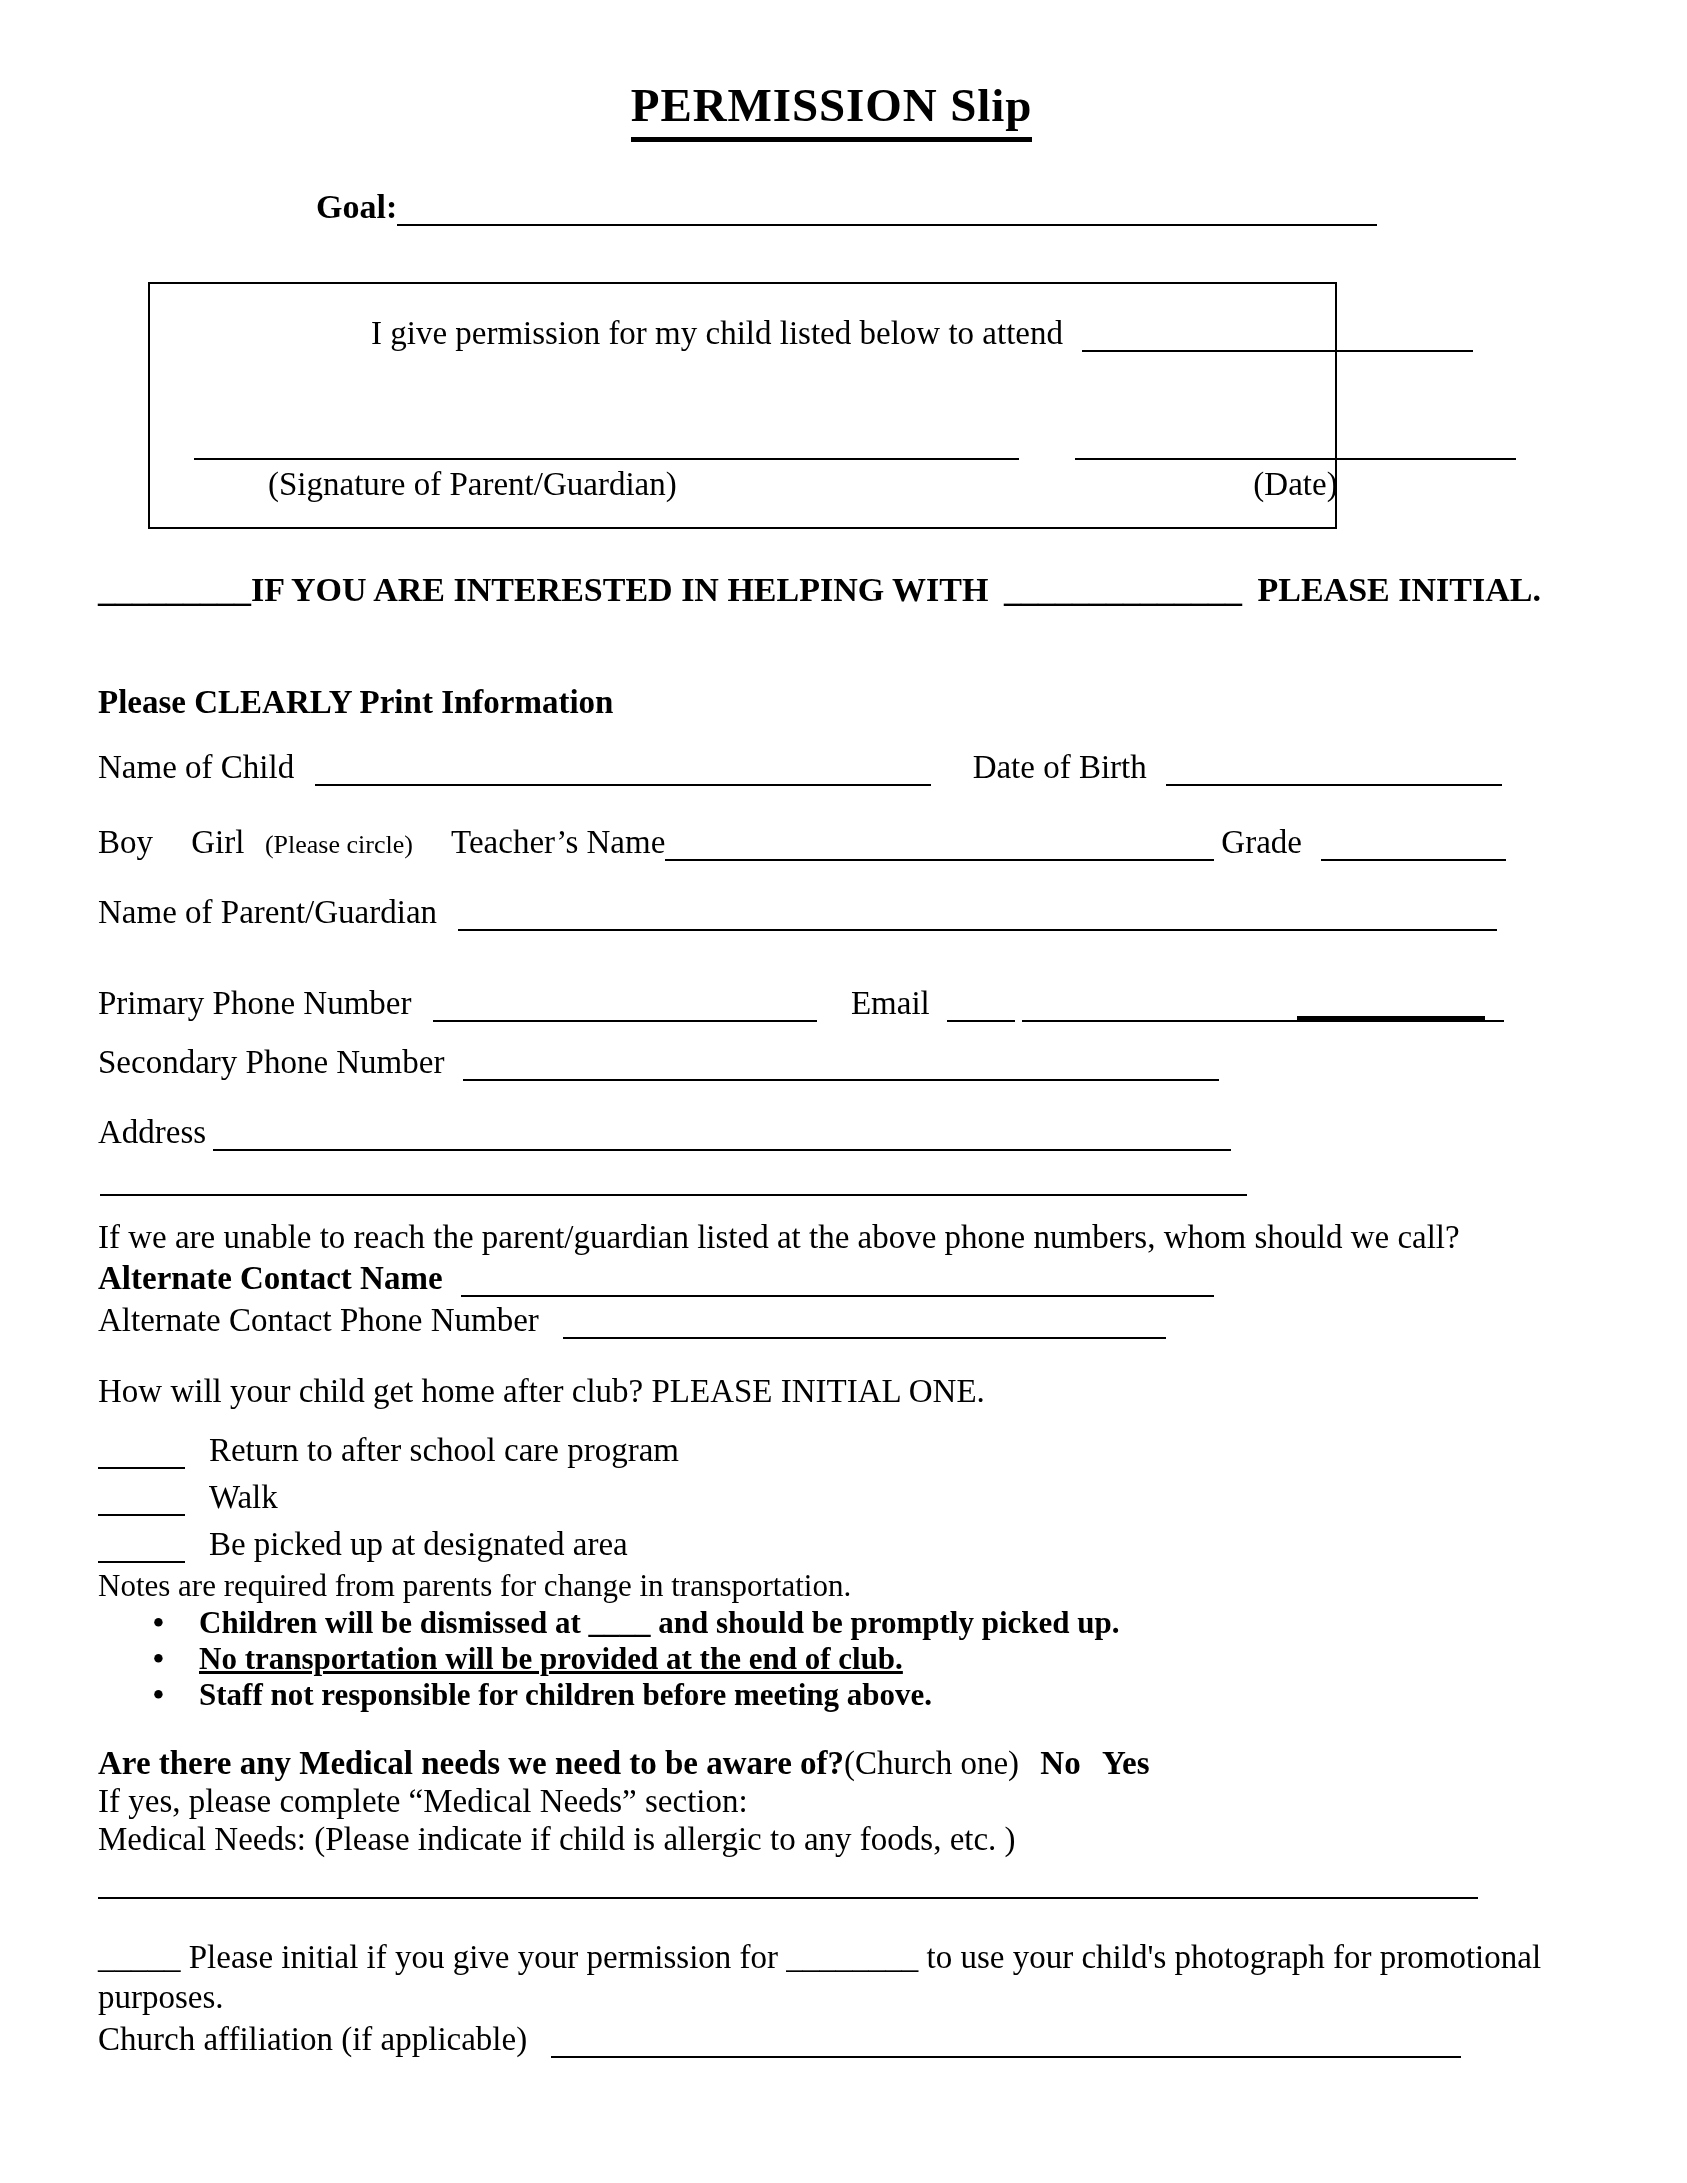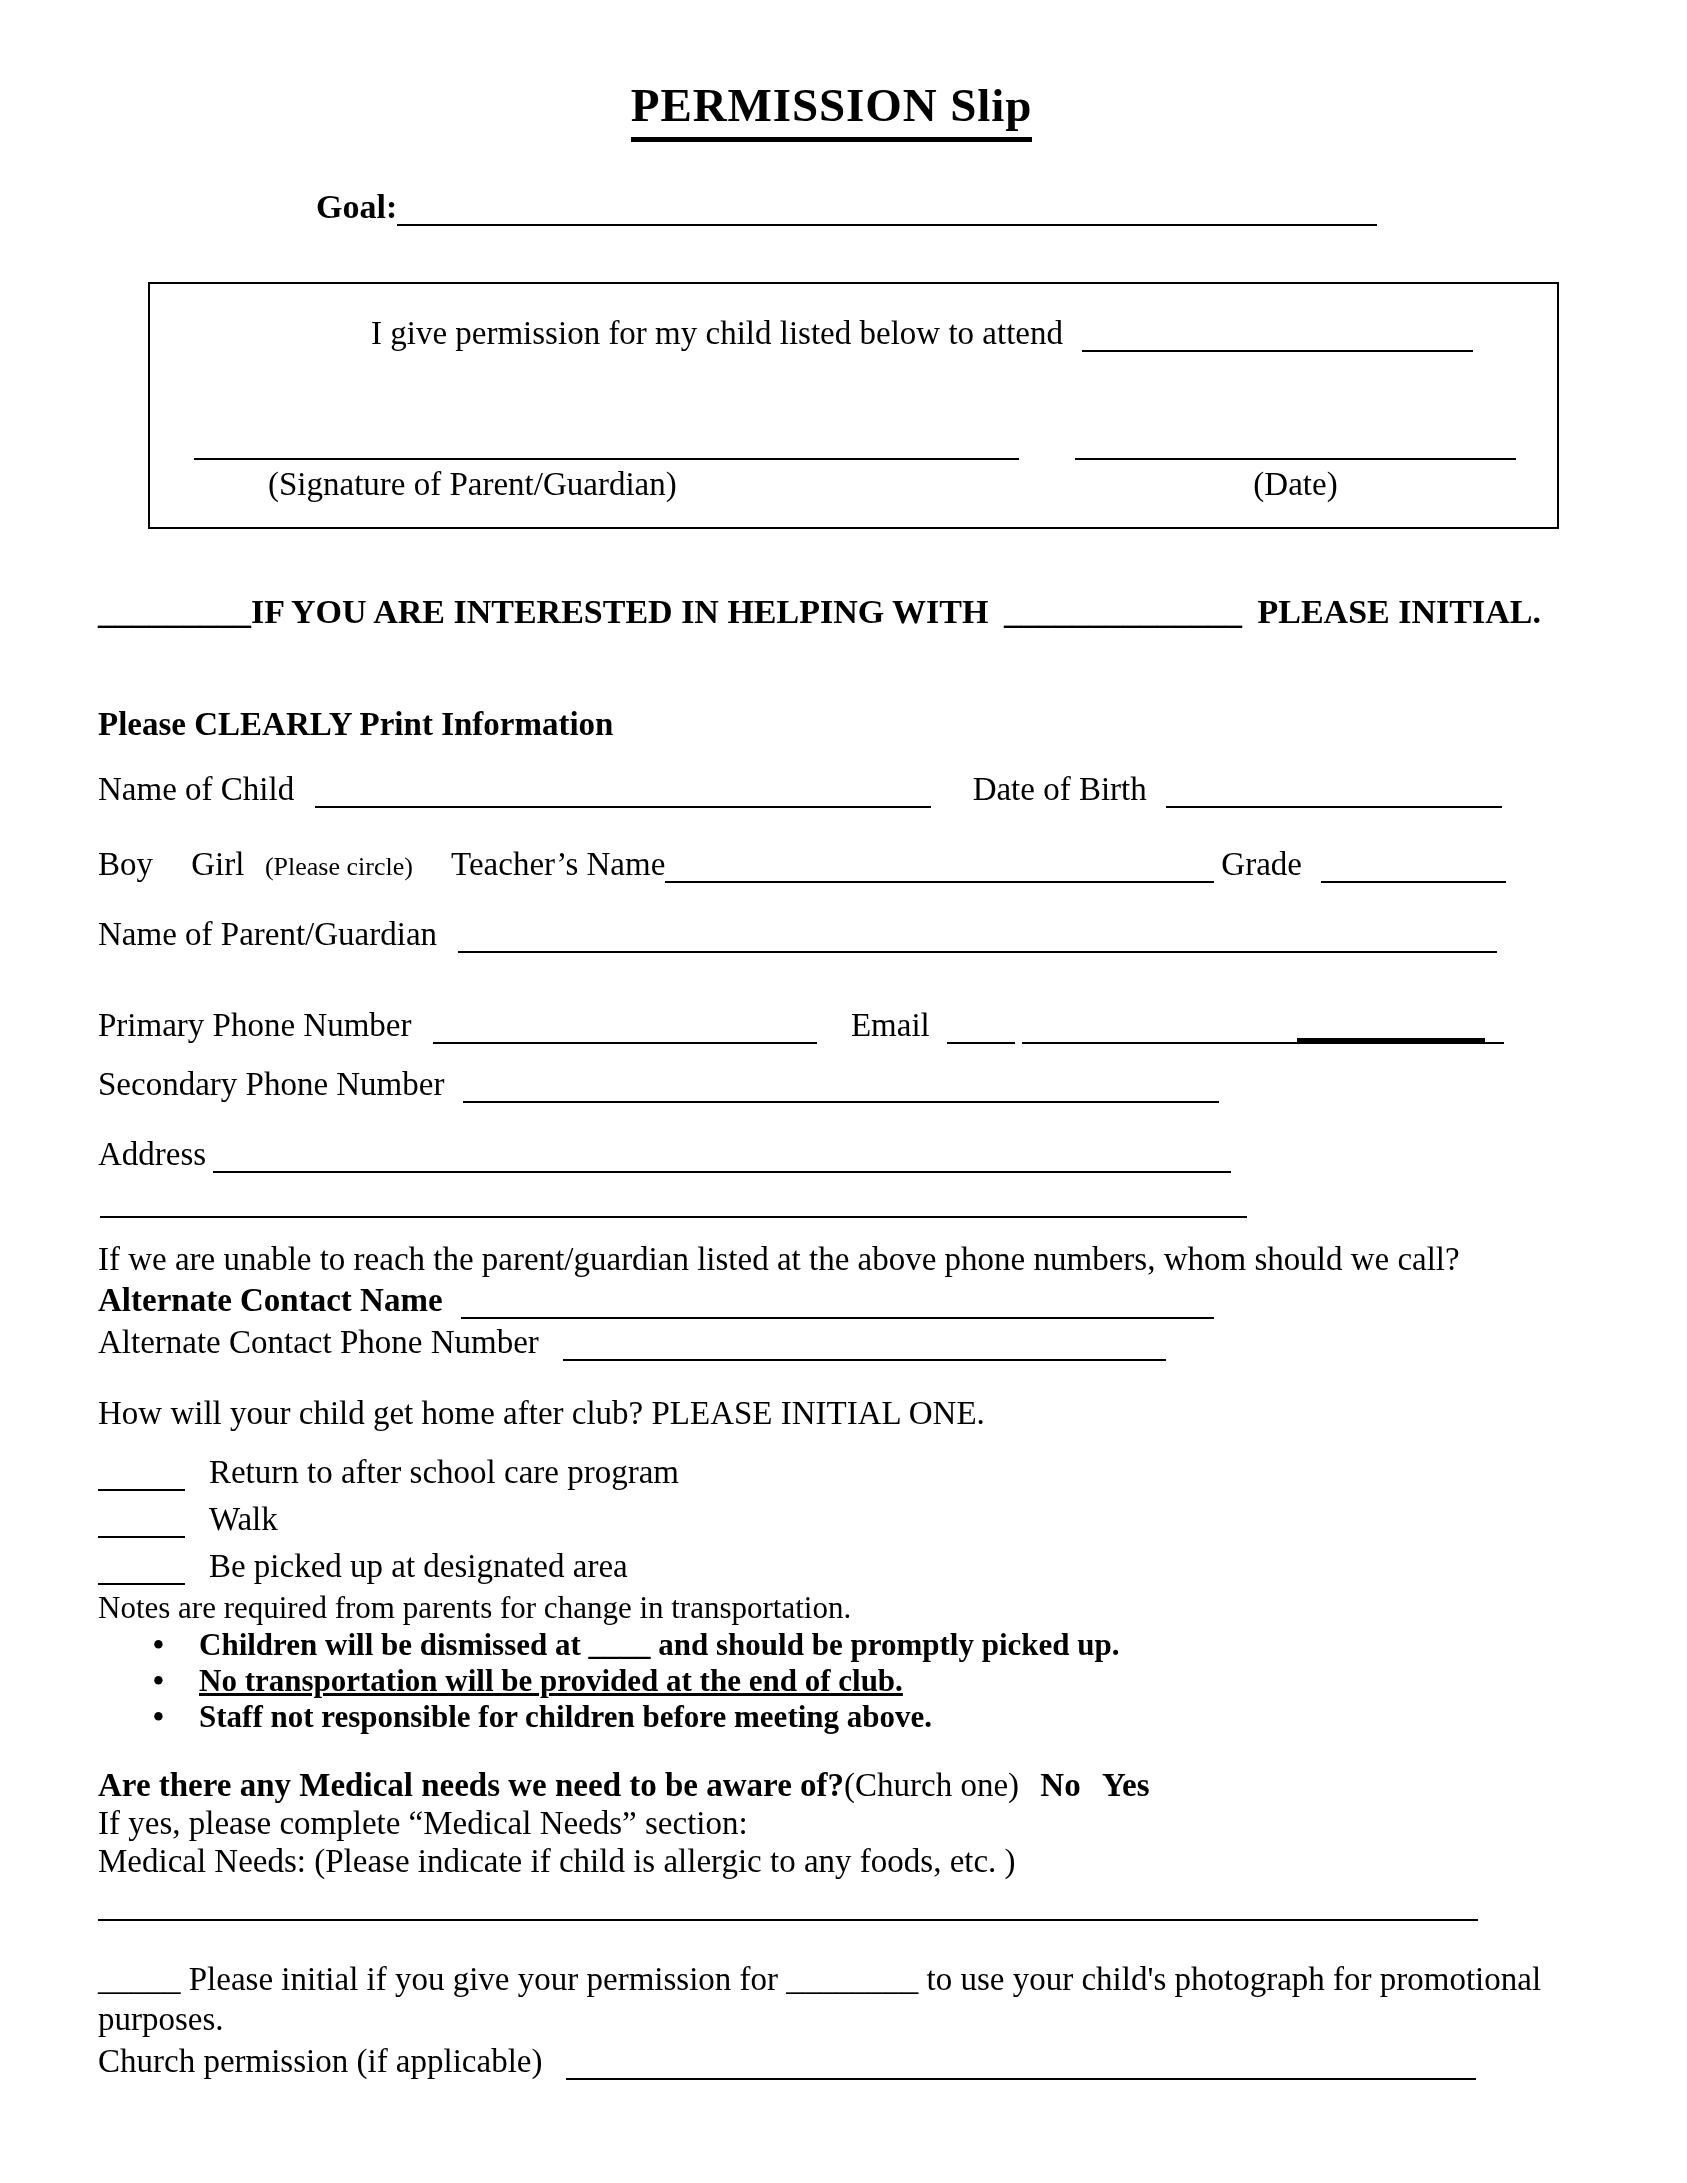--- a/index.html
+++ b/index.html
@@ -17,22 +17,22 @@
   }
   .row{white-space:nowrap;}
   .bl{display:inline-block;border-bottom:2.6px solid #000;height:8.7px;vertical-align:-7.9px;}
   .b{font-weight:bold;}
   .small{font-size:26px;}
   .fine{font-size:31px;line-height:1.15;}
 
   .goal-row{margin-left:218px;margin-bottom:54px;font-size:34px;}
 
   .perm-box{
-    margin-left:50px;width:1411px;box-sizing:border-box;
-    border:2.6px solid #000;padding:30px 44px 23px 44px;margin-bottom:63px;
+    margin-left:50px;width:1189px;box-sizing:border-box;
+    border:2.6px solid #000;padding:30px 44px 23px 44px;margin-bottom:41px;
   }
   .perm-line{margin-left:177px;white-space:nowrap;}
   .sig-row{display:flex;margin-top:68px;}
   .sig-col{width:825px;}
   .date-col{margin-left:56px;width:441px;}
   .sig-caption{margin-left:74px;margin-top:3.5px;}
   .date-caption{text-align:center;margin-top:3.5px;}
 
   .helping-row{font-weight:bold;font-size:34px;margin-bottom:72px;white-space:nowrap;}
   .print-heading{font-weight:bold;margin-bottom:21px;}
@@ -207,18 +207,18 @@
   <div class="med-line"></div>
 
   <div class="photo-para">
     <span>_____</span>
     <span>Please initial if you give your permission for</span>
     <span>________</span>
     <span>to use your child's photograph for promotional purposes.</span>
   </div>
 
   <div class="church-row">
-    <span>Church permission (if applicable)</span>
+    <span>Church affiliation (if applicable)</span>
     <span class="bl ml18" style="width:910px"></span>
   </div>
 
 </div>
 
 
 </body></html>

